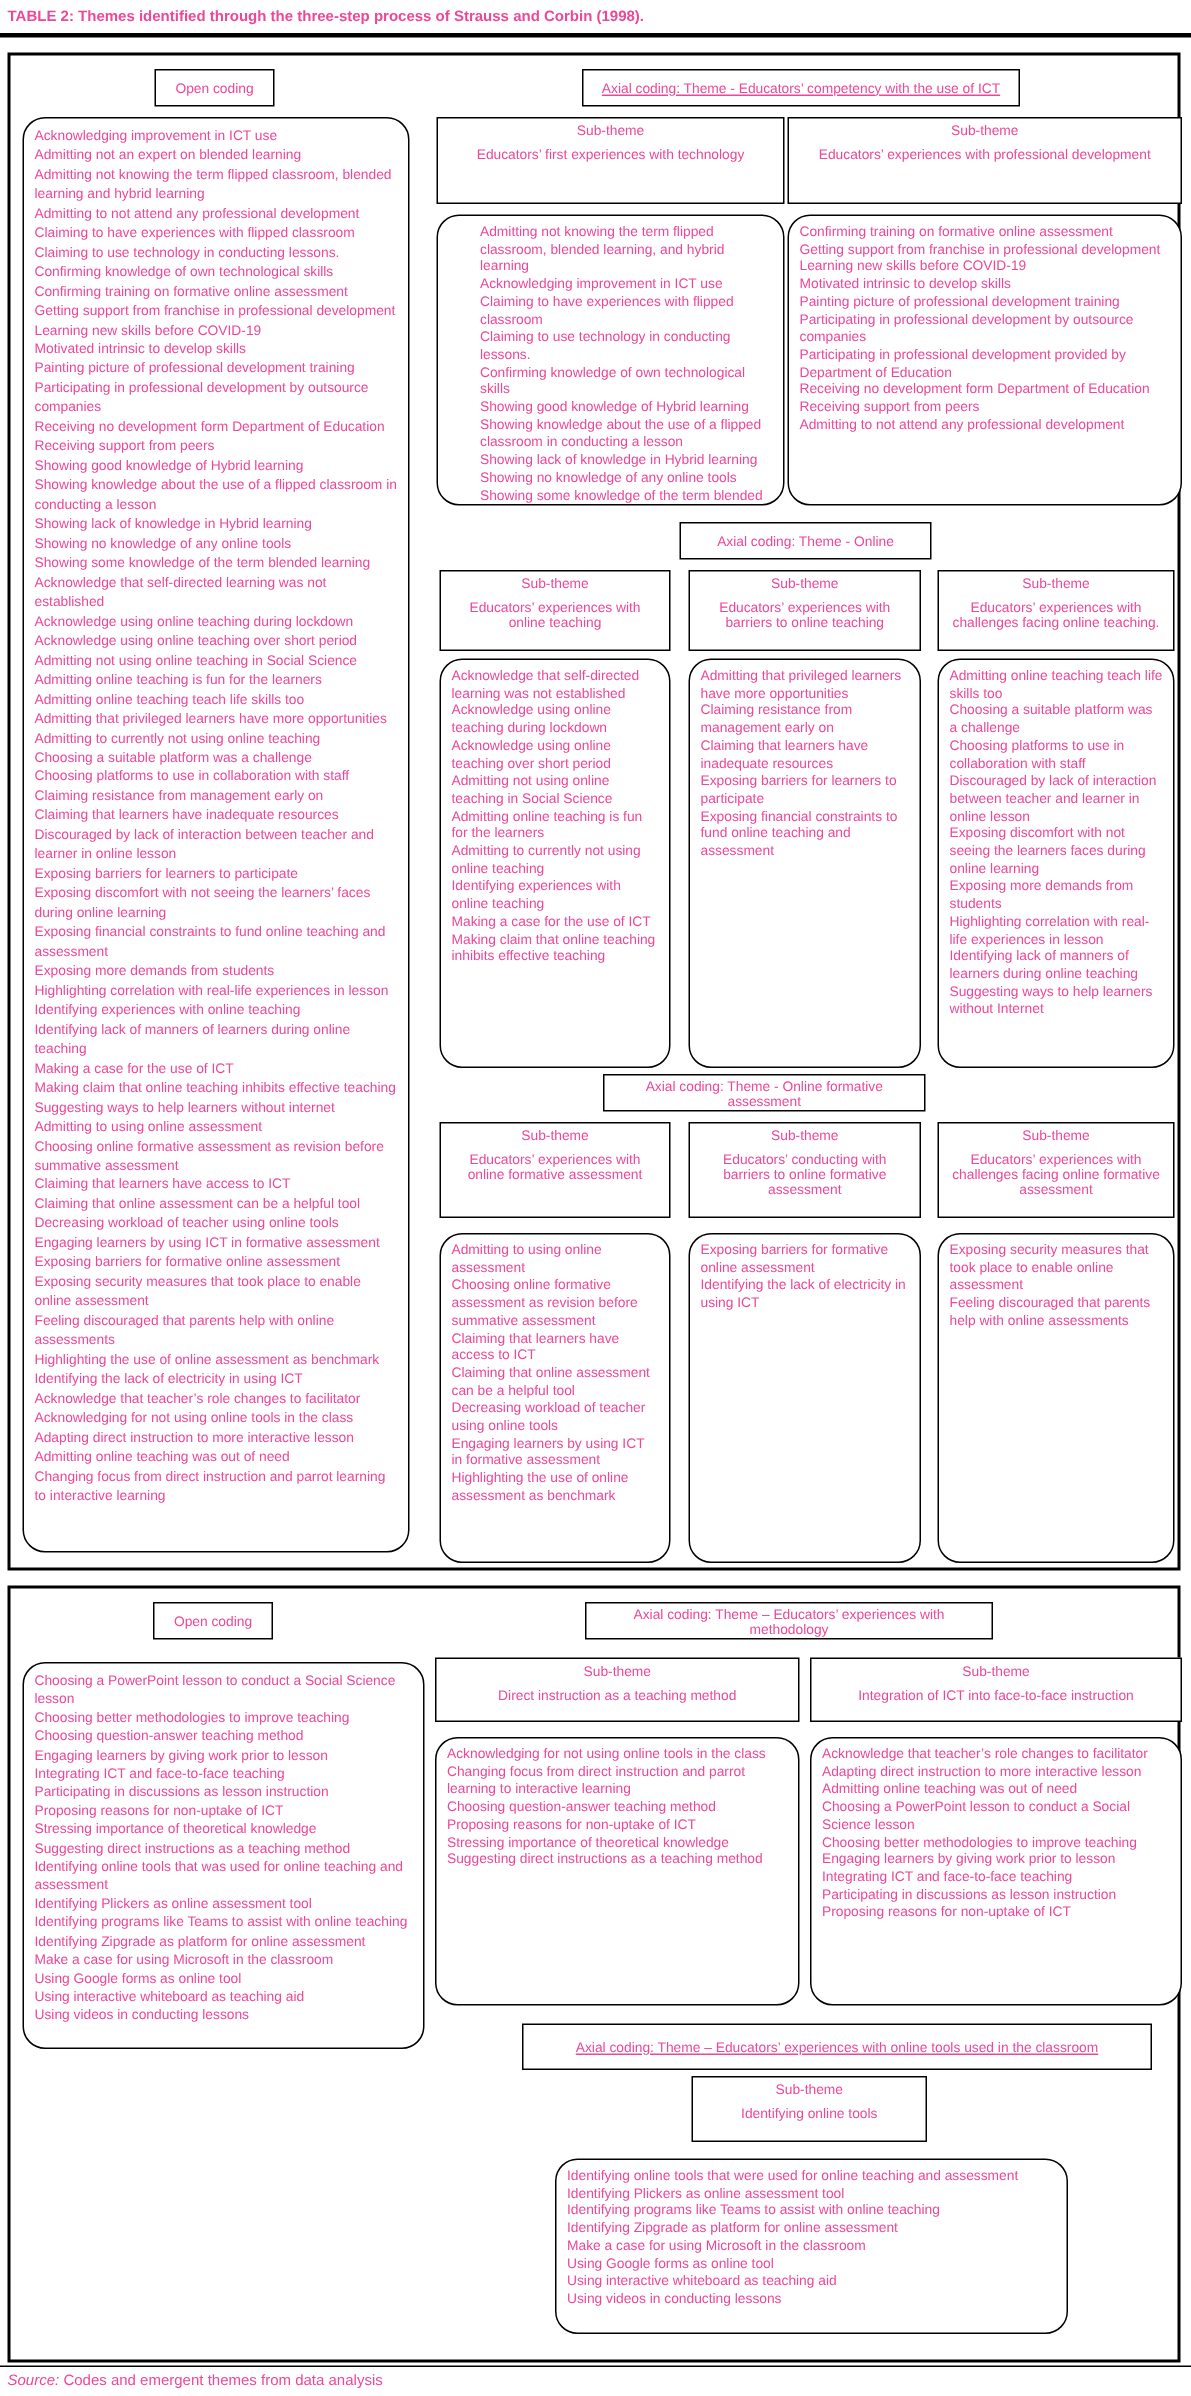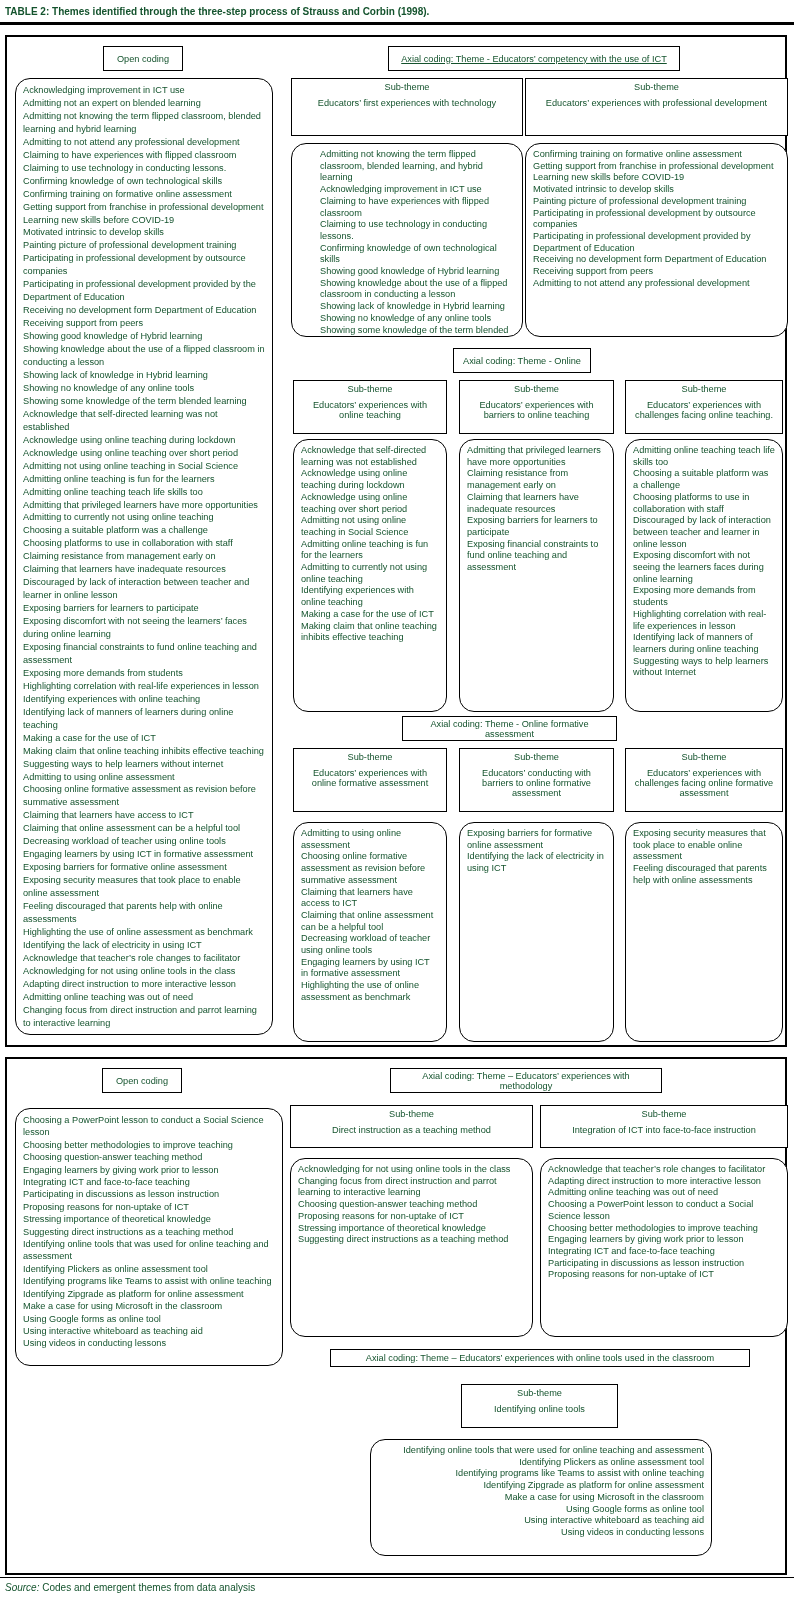--- a/index.html
+++ b/index.html
@@ -1,18 +1,18 @@
 <!DOCTYPE html>
 <html><head>
 <meta charset="utf-8">
 <style>
   html,body{margin:0;padding:0;background:#fff;}
   .page{
     position:relative;width:794px;height:1597px;background:#fff;
-    font-family:"Liberation Sans",sans-serif;color:#14532d;overflow:hidden;
+    font-family:"Liberation Sans",sans-serif;color:#ec4899;overflow:hidden;
   }
   .title{position:absolute;left:5px;top:6px;width:784px;font-size:10px;font-weight:bold;}
   .title-rule{position:absolute;left:0;top:22px;width:794px;height:3px;background:#000;}
   .panel{position:absolute;border:2px solid #000;box-sizing:border-box;background:#fff;}
   .box{position:absolute;border:1px solid #000;box-sizing:border-box;background:#fff;}
   .hdr{display:flex;align-items:center;justify-content:center;text-align:center;
        font-size:9.2px;padding:2px 4px;}
   .sub{display:flex;flex-direction:column;align-items:center;justify-content:flex-start;
        text-align:center;gap:6px;font-size:9.2px;padding:3px 6px;}
   .list{padding:5px 7px;font-size:9.2px;line-height:11.7px;overflow:hidden;border-radius:15px;}
@@ -43,21 +43,20 @@
         <div class="code-line">Admitting to not attend any professional development</div>
         <div class="code-line">Claiming to have experiences with flipped classroom</div>
         <div class="code-line">Claiming to use technology in conducting lessons.</div>
         <div class="code-line">Confirming knowledge of own technological skills</div>
         <div class="code-line">Confirming training on formative online assessment</div>
         <div class="code-line">Getting support from franchise in professional development</div>
         <div class="code-line">Learning new skills before COVID-19</div>
         <div class="code-line">Motivated intrinsic to develop skills</div>
         <div class="code-line">Painting picture of professional development training</div>
         <div class="code-line">Participating in professional development by outsource companies</div>
-        <div class="code-line">Participating in professional development provided by the Department of Education</div>
         <div class="code-line">Receiving no development form Department of Education</div>
         <div class="code-line">Receiving support from peers</div>
         <div class="code-line">Showing good knowledge of Hybrid learning</div>
         <div class="code-line">Showing knowledge about the use of a flipped classroom in conducting a lesson</div>
         <div class="code-line">Showing lack of knowledge in Hybrid learning</div>
         <div class="code-line">Showing no knowledge of any online tools</div>
         <div class="code-line">Showing some knowledge of the term blended learning</div>
         <div class="code-line">Acknowledge that self-directed learning was not established</div>
         <div class="code-line">Acknowledge using online teaching during lockdown</div>
         <div class="code-line">Acknowledge using online teaching over short period</div>
@@ -126,21 +125,21 @@
         <div class="code-line">Learning new skills before COVID-19</div>
         <div class="code-line">Motivated intrinsic to develop skills</div>
         <div class="code-line">Painting picture of professional development training</div>
         <div class="code-line">Participating in professional development by outsource companies</div>
         <div class="code-line">Participating in professional development provided by Department of Education</div>
         <div class="code-line">Receiving no development form Department of Education</div>
         <div class="code-line">Receiving support from peers</div>
         <div class="code-line">Admitting to not attend any professional development</div>
       </div>
 
-    <div class="box hdr" style="left:446px;top:311px;width:138px;height:25px;">Axial coding: Theme - Online</div>
+    <div class="box hdr" style="left:446px;top:311px;width:168px;height:25px;">Axial coding: Theme - Online</div>
 
     <div class="box sub" style="left:286px;top:343px;width:154px;height:54px;">
       <div>Sub-theme</div>
       <div>Educators’ experiences with online teaching</div>
     </div>
     <div class="box sub" style="left:452px;top:343px;width:155px;height:54px;">
       <div>Sub-theme</div>
       <div>Educators’ experiences with barriers to online teaching</div>
     </div>
     <div class="box sub" style="left:618px;top:343px;width:158px;height:54px;">
@@ -260,28 +259,28 @@
         <div class="code-line">Adapting direct instruction to more interactive lesson</div>
         <div class="code-line">Admitting online teaching was out of need</div>
         <div class="code-line">Choosing a PowerPoint lesson to conduct a Social Science lesson</div>
         <div class="code-line">Choosing better methodologies to improve teaching</div>
         <div class="code-line">Engaging learners by giving work prior to lesson</div>
         <div class="code-line">Integrating ICT and face-to-face teaching</div>
         <div class="code-line">Participating in discussions as lesson instruction</div>
         <div class="code-line">Proposing reasons for non-uptake of ICT</div>
       </div>
 
-    <div class="box hdr" style="left:323px;top:290px;width:420px;height:18px;">Axial coding: Theme – Educators’ experiences with online tools used in the classroom</div>
+    <div class="box hdr" style="left:341px;top:290px;width:420px;height:31px;text-decoration:underline;">Axial coding: Theme – Educators’ experiences with online tools used in the classroom</div>
 
     <div class="box sub" style="left:454px;top:325px;width:157px;height:44px;">
       <div>Sub-theme</div>
       <div>Identifying online tools</div>
     </div>
 
-    <div class="box list" style="left:363px;top:380px;width:342px;height:117px;text-align:right;">
+    <div class="box list" style="left:363px;top:380px;width:342px;height:117px;">
         <div class="code-line">Identifying online tools that were used for online teaching and assessment</div>
         <div class="code-line">Identifying Plickers as online assessment tool</div>
         <div class="code-line">Identifying programs like Teams to assist with online teaching</div>
         <div class="code-line">Identifying Zipgrade as platform for online assessment</div>
         <div class="code-line">Make a case for using Microsoft in the classroom</div>
         <div class="code-line">Using Google forms as online tool</div>
         <div class="code-line">Using interactive whiteboard as teaching aid</div>
         <div class="code-line">Using videos in conducting lessons</div>
       </div>
   </div>

